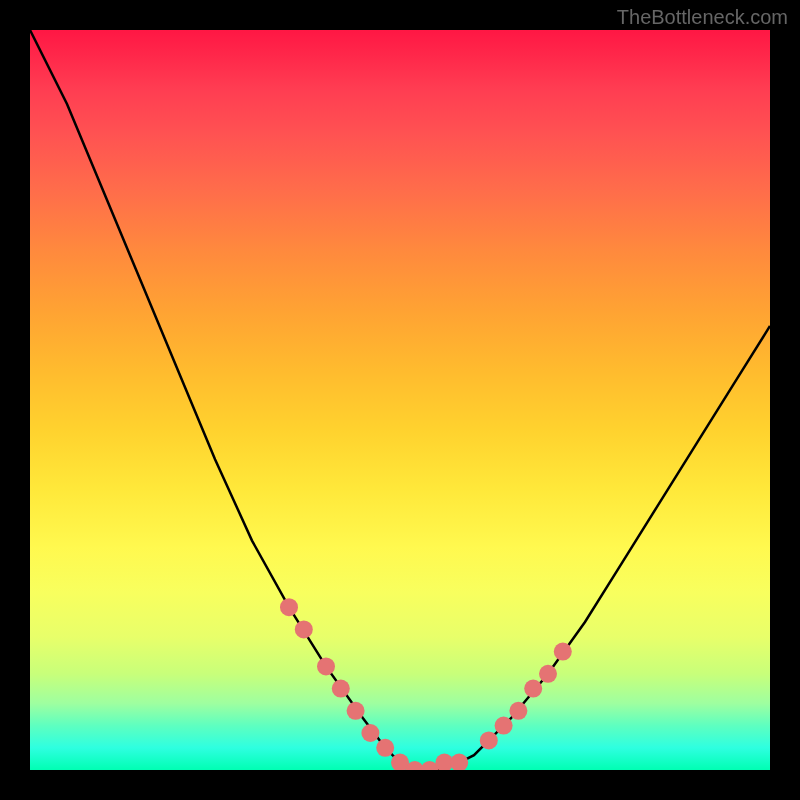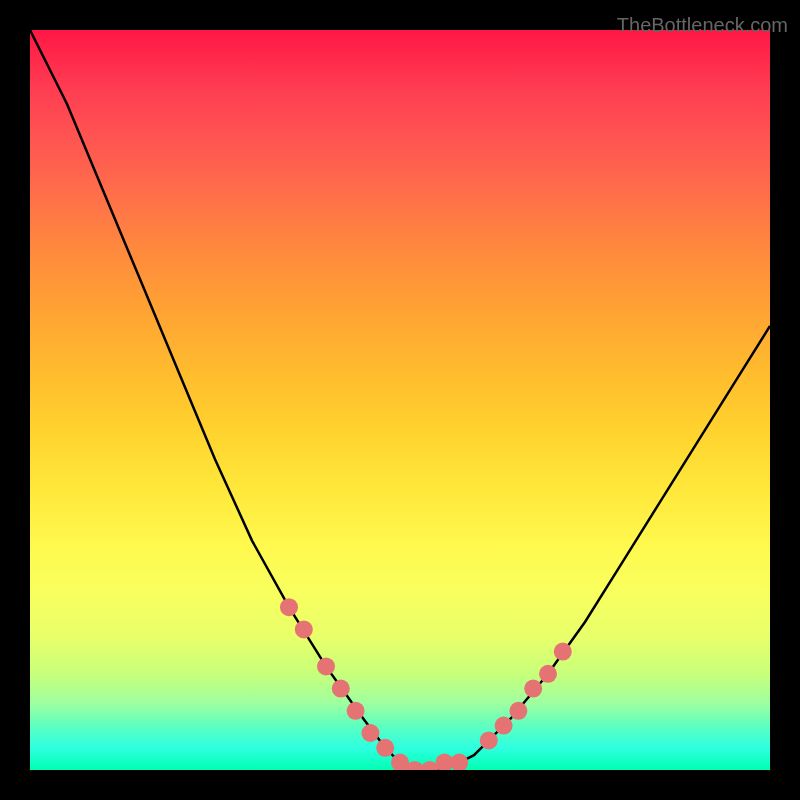--- a/index.html
+++ b/index.html
@@ -38,21 +38,21 @@
       #e8ff6a 82%,
       #c8ff7a 87%,
       #9effa0 91%,
       #5effc0 94%,
       #2effe0 97%,
       #00ffb3 100%
     );
   }
   .watermark {
     position: absolute;
-    top: 14px;
+    top: 6px;
     right: 12px;
     color: #666;
     font-size: 20px;
     font-weight: normal;
     z-index: 10;
   }
   svg.overlay {
     position: absolute;
     left: 30px;
     top: 30px;

